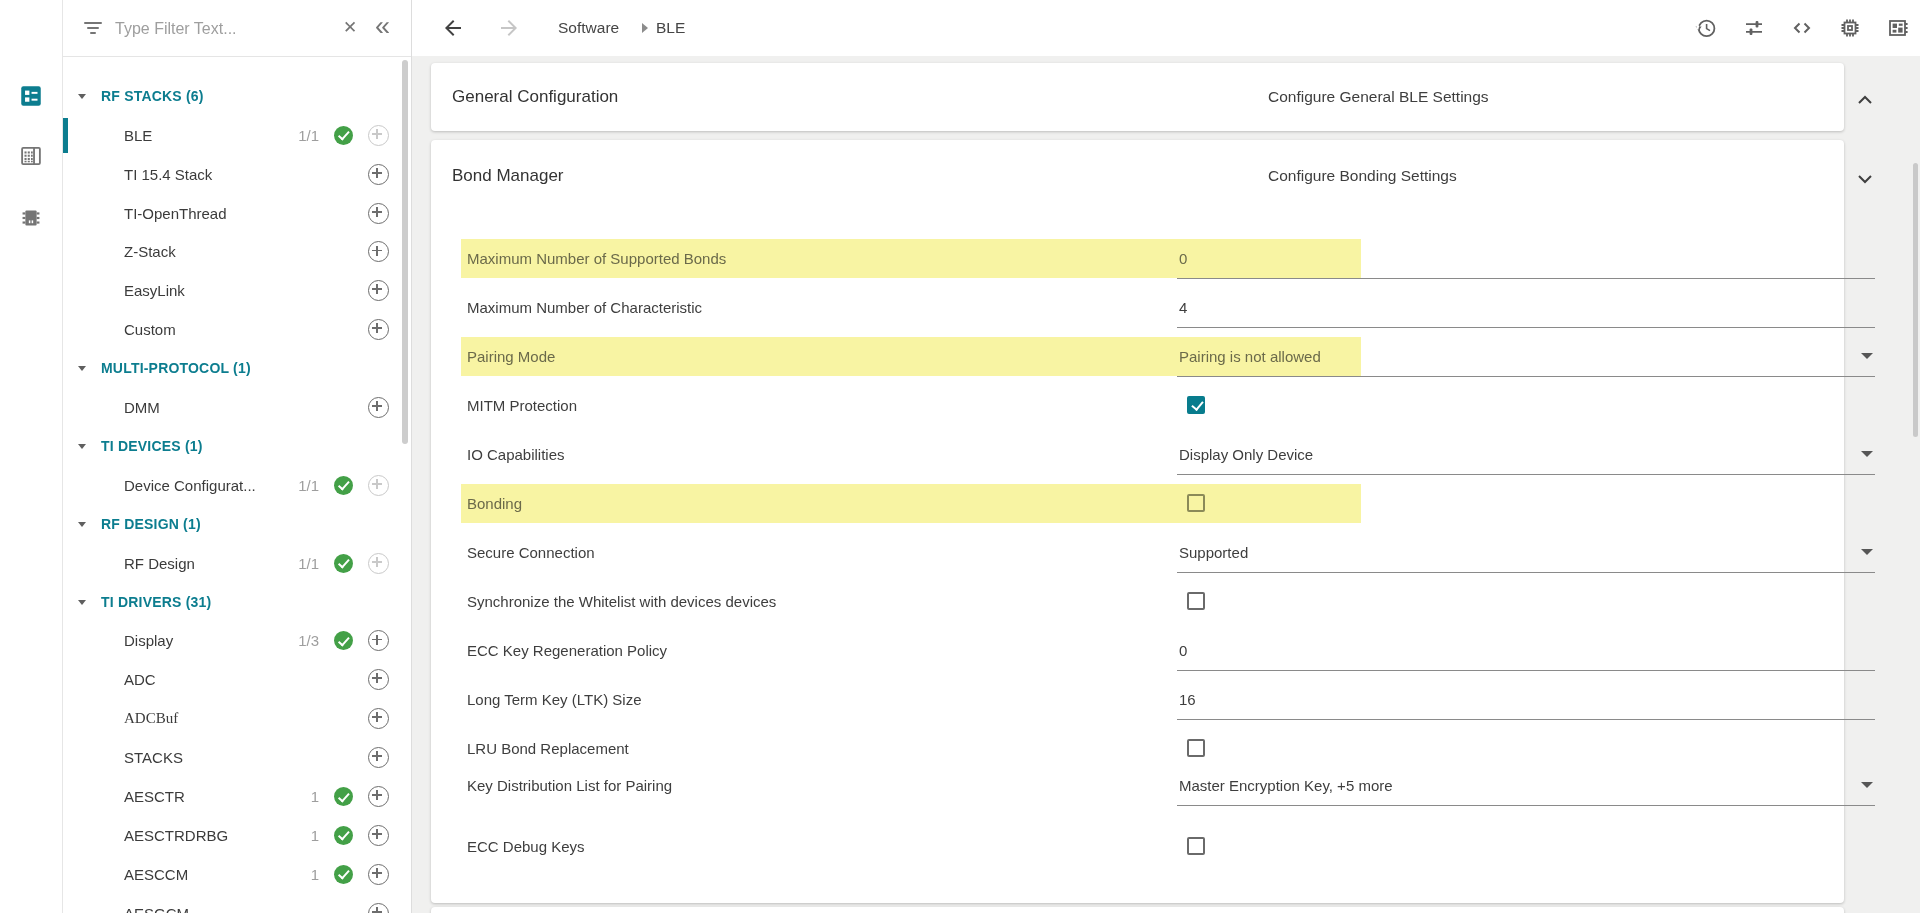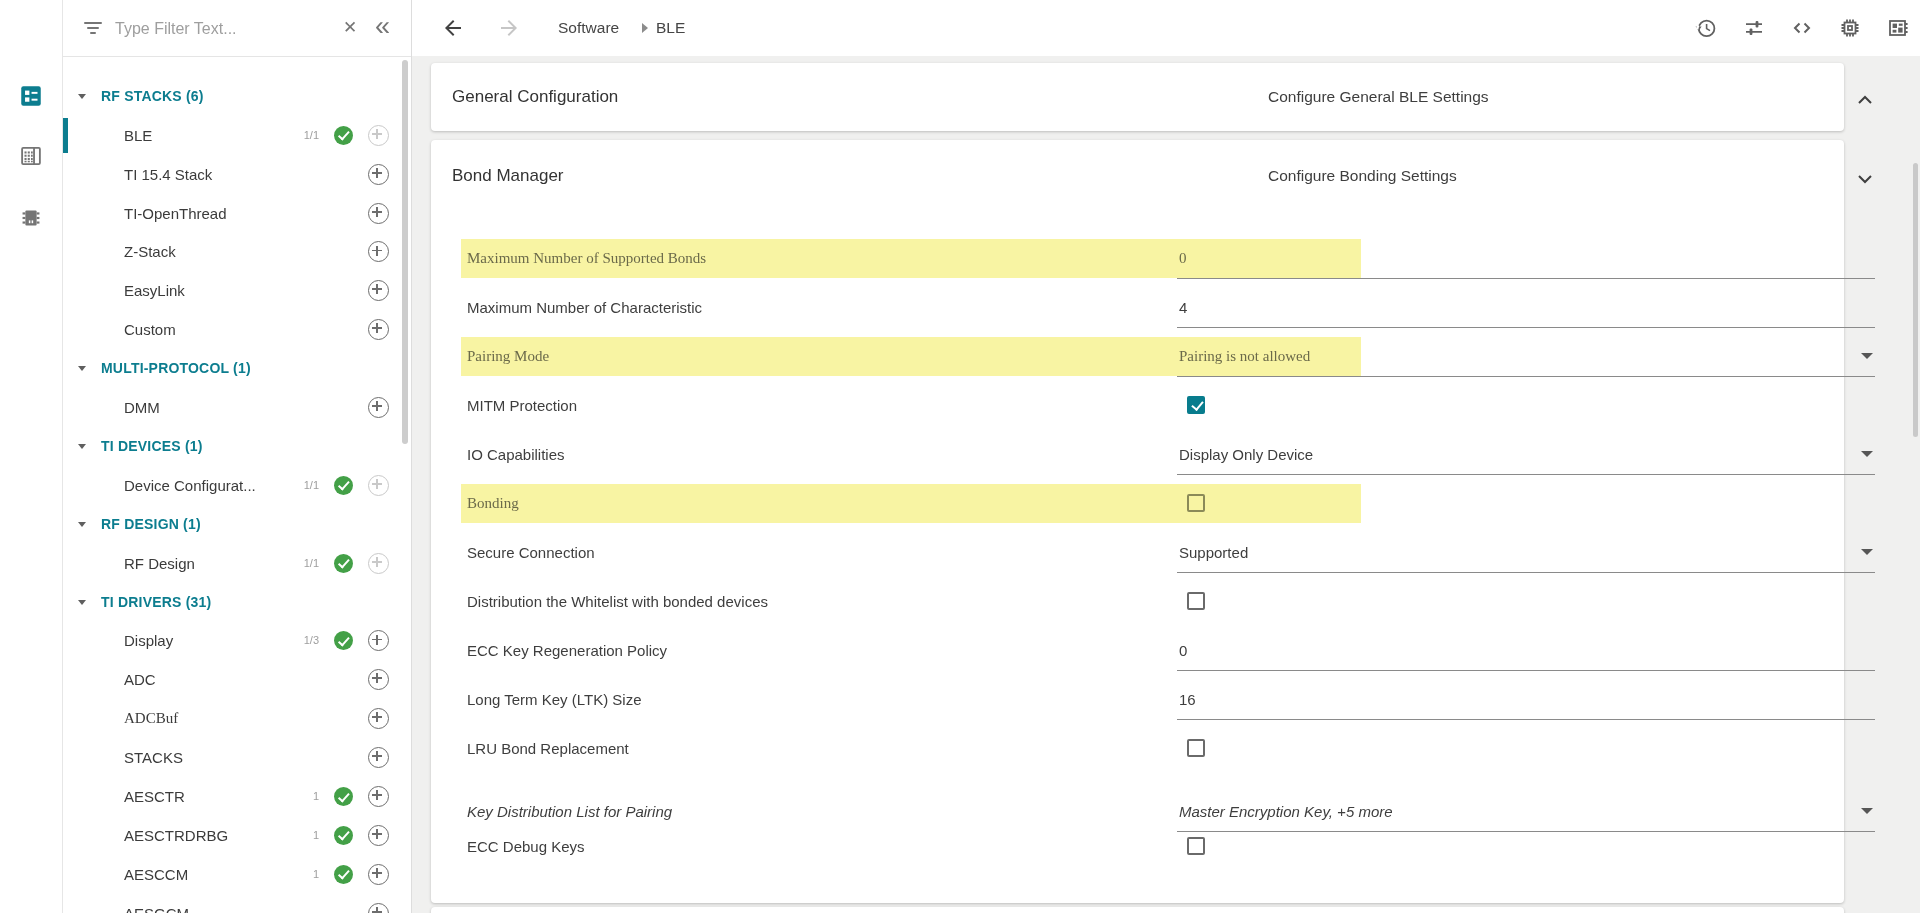--- a/index.html
+++ b/index.html
@@ -21,21 +21,21 @@
   .clear-x{position:absolute;left:280px;top:0;line-height:56px;font-size:17px;color:#757575;cursor:pointer;}
   .collapse{position:absolute;left:312px;top:-2px;line-height:56px;font-size:27px;color:#757575;cursor:pointer;}
   .tree{position:absolute;left:0;top:57px;right:0;bottom:0;overflow:hidden;}
   .trow{position:absolute;left:0;width:100%;height:39px;cursor:pointer;}
   .sec-arrow{position:absolute;left:15px;top:17px;width:0;height:0;
              border-left:4.5px solid transparent;border-right:4.5px solid transparent;
              border-top:5px solid #5f5f5f;}
   .sec-label{position:absolute;left:38px;top:0;line-height:39px;font-size:14px;font-weight:bold;
              color:#0c7d8f;letter-spacing:.2px;}
   .item-label{position:absolute;left:61px;top:0;line-height:39px;font-size:15px;color:#3b3b3b;}
-  .count{position:absolute;right:92px;top:0;line-height:39px;font-size:11px;color:#9e9e9e;margin-left:8px;}
+  .count{position:absolute;right:92px;top:0;line-height:39px;font-size:15px;color:#9e9e9e;margin-left:8px;}
   .gcheck{position:absolute;left:271px;top:10px;width:19px;height:19px;border-radius:50%;background:#43a047;}
   .gcheck::after{content:"";position:absolute;left:6.5px;top:3.5px;width:4px;height:8.5px;
                  border:solid #fff;border-width:0 2.2px 2.2px 0;transform:rotate(42deg);}
   .plus{position:absolute;left:305px;top:9px;width:21px;height:21px;border:1.9px solid #6d6d6d;
         border-radius:50%;box-sizing:border-box;}
   .plus::before{content:"";position:absolute;left:3.4px;top:7.2px;width:10px;height:1.9px;background:#6d6d6d;}
   .plus::after{content:"";position:absolute;left:7.45px;top:3.2px;width:1.9px;height:10px;background:#6d6d6d;}
   .plus.dis{border-color:#c9c9c9;}
   .plus.dis::before,.plus.dis::after{background:#c9c9c9;}
   .selbar{position:absolute;left:0;top:2px;bottom:2px;width:5px;background:#0c7d8f;}
@@ -67,21 +67,21 @@
   .fcontrol{position:absolute;left:746px;top:0;width:698px;height:49px;z-index:1;}
   .fvalue{position:absolute;left:2px;top:0;line-height:49px;font-size:15px;color:#3e3e3e;white-space:nowrap;}
   .uline{position:absolute;left:0;right:0;top:44px;height:0;border-top:1px solid #8a8a8a;}
   .dda{position:absolute;right:2px;top:21px;width:0;height:0;border-left:6.5px solid transparent;
        border-right:6.5px solid transparent;border-top:6.5px solid #565656;}
   .cbox{position:absolute;left:10px;top:15px;width:18px;height:18px;box-sizing:border-box;
         border:2px solid #6a6a6a;border-radius:2px;cursor:pointer;}
   .cbox.checked{background:#087c8d;border-color:#087c8d;}
   .cbox.checked::after{content:"";position:absolute;left:4.5px;top:1px;width:5px;height:9px;
         border:solid #fff;border-width:0 2px 2px 0;transform:rotate(40deg);}
-  .hlrow .flabel,.hlrow .fvalue{color:#6b6a4a;font-family:Liberation Serif, serif;}
+  .hlrow .flabel,.hlrow .fvalue{color:#6b6a4a;}
   .hlrow .cbox{border-color:#8b8a58;}
   .main-scroll{position:absolute;right:2px;top:163px;width:5px;height:274px;background:#c9c9c9;border-radius:2.5px;z-index:9;}
 </style>
 </head>
 <body>
 
 <div class="rail">
   <span class="rail-btn" style="top:83px;">
     <svg width="26" height="26" viewBox="0 0 24 24">
       <rect x="3" y="3" width="18" height="18" rx="2" fill="#0c7d8f"></rect>
@@ -384,21 +384,21 @@
           </div>
           <div class="frow" style="top: 387.5px;">
             <span class="flabel">Secure Connection</span>
             <span class="fcontrol">
               <span class="fvalue">Supported</span>
               <span class="uline"></span>
               <span class="dda"></span>
             </span>
           </div>
           <div class="frow" style="top: 436.5px;">
-            <span class="flabel">Distribution the Whitelist with bonded devices</span>
+            <span class="flabel">Synchronize the Whitelist with devices devices</span>
             <span class="fcontrol">
               <span class="cbox"></span>
             </span>
           </div>
           <div class="frow" style="top: 485.5px;">
             <span class="flabel">ECC Key Regeneration Policy</span>
             <span class="fcontrol">
               <span class="fvalue">0</span>
               <span class="uline"></span>
             </span>
@@ -409,21 +409,21 @@
               <span class="fvalue">16</span>
               <span class="uline"></span>
             </span>
           </div>
           <div class="frow" style="top: 583.5px;">
             <span class="flabel">LRU Bond Replacement</span>
             <span class="fcontrol">
               <span class="cbox"></span>
             </span>
           </div>
-          <div class="frow" style="top: 647px; font-style: italic;">
+          <div class="frow" style="top: 621px;">
             <span class="flabel">Key Distribution List for Pairing</span>
             <span class="fcontrol">
               <span class="fvalue">Master Encryption Key, +5 more</span>
               <span class="uline"></span>
               <span class="dda"></span>
             </span>
           </div>
           <div class="frow" style="top: 681.5px;">
             <span class="flabel">ECC Debug Keys</span>
             <span class="fcontrol">

